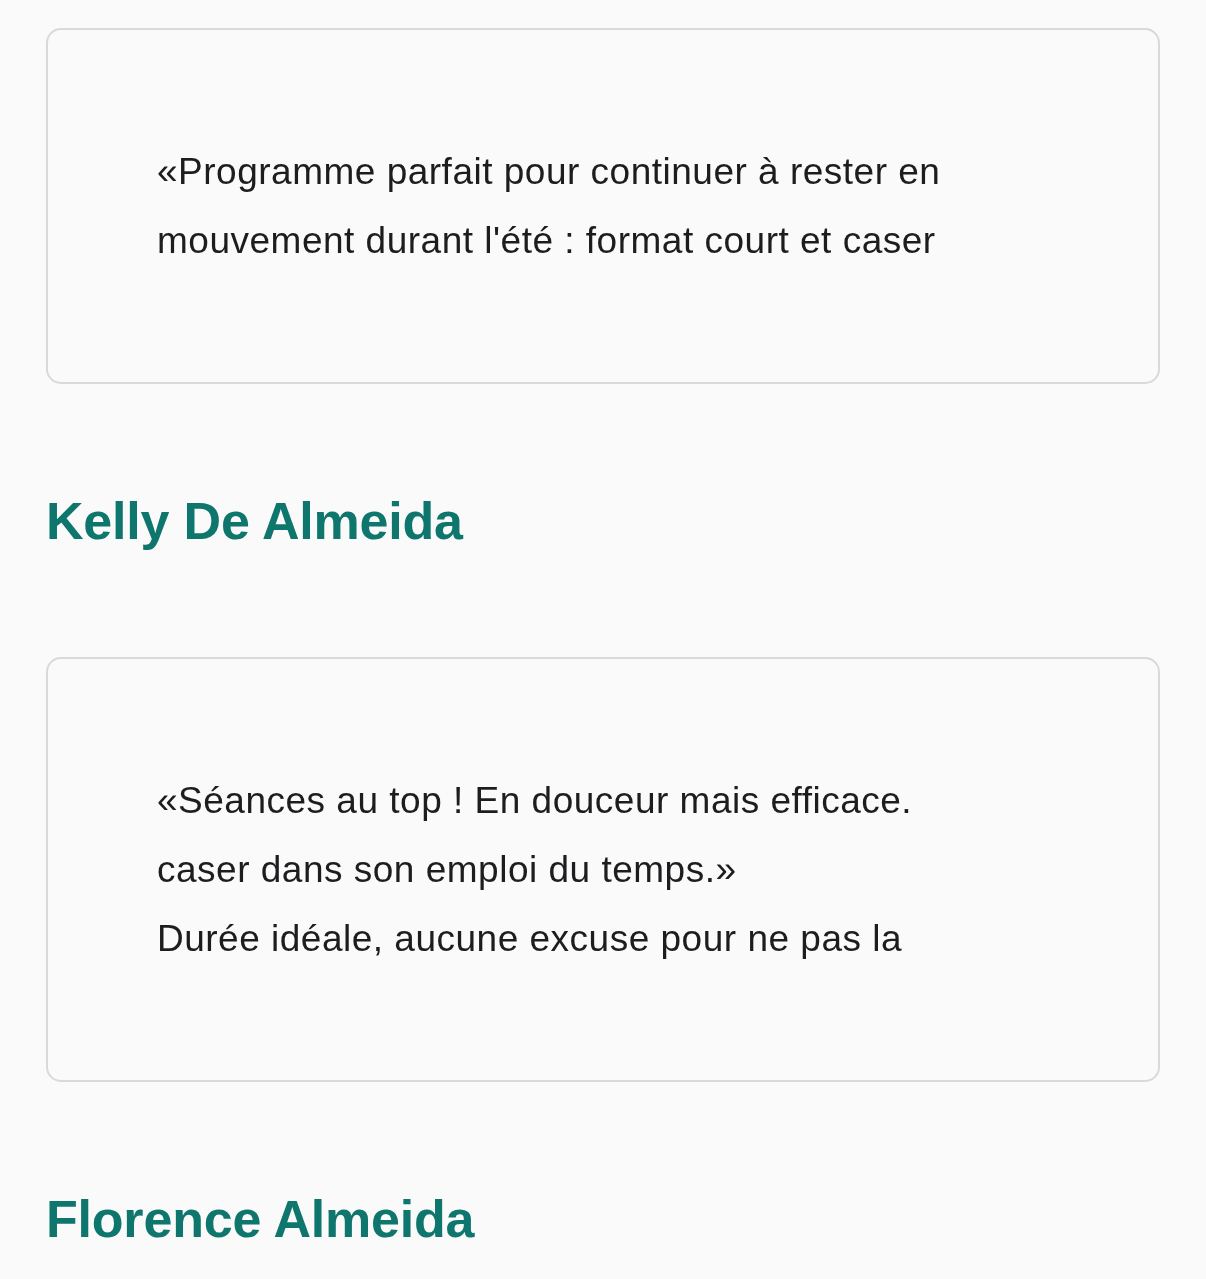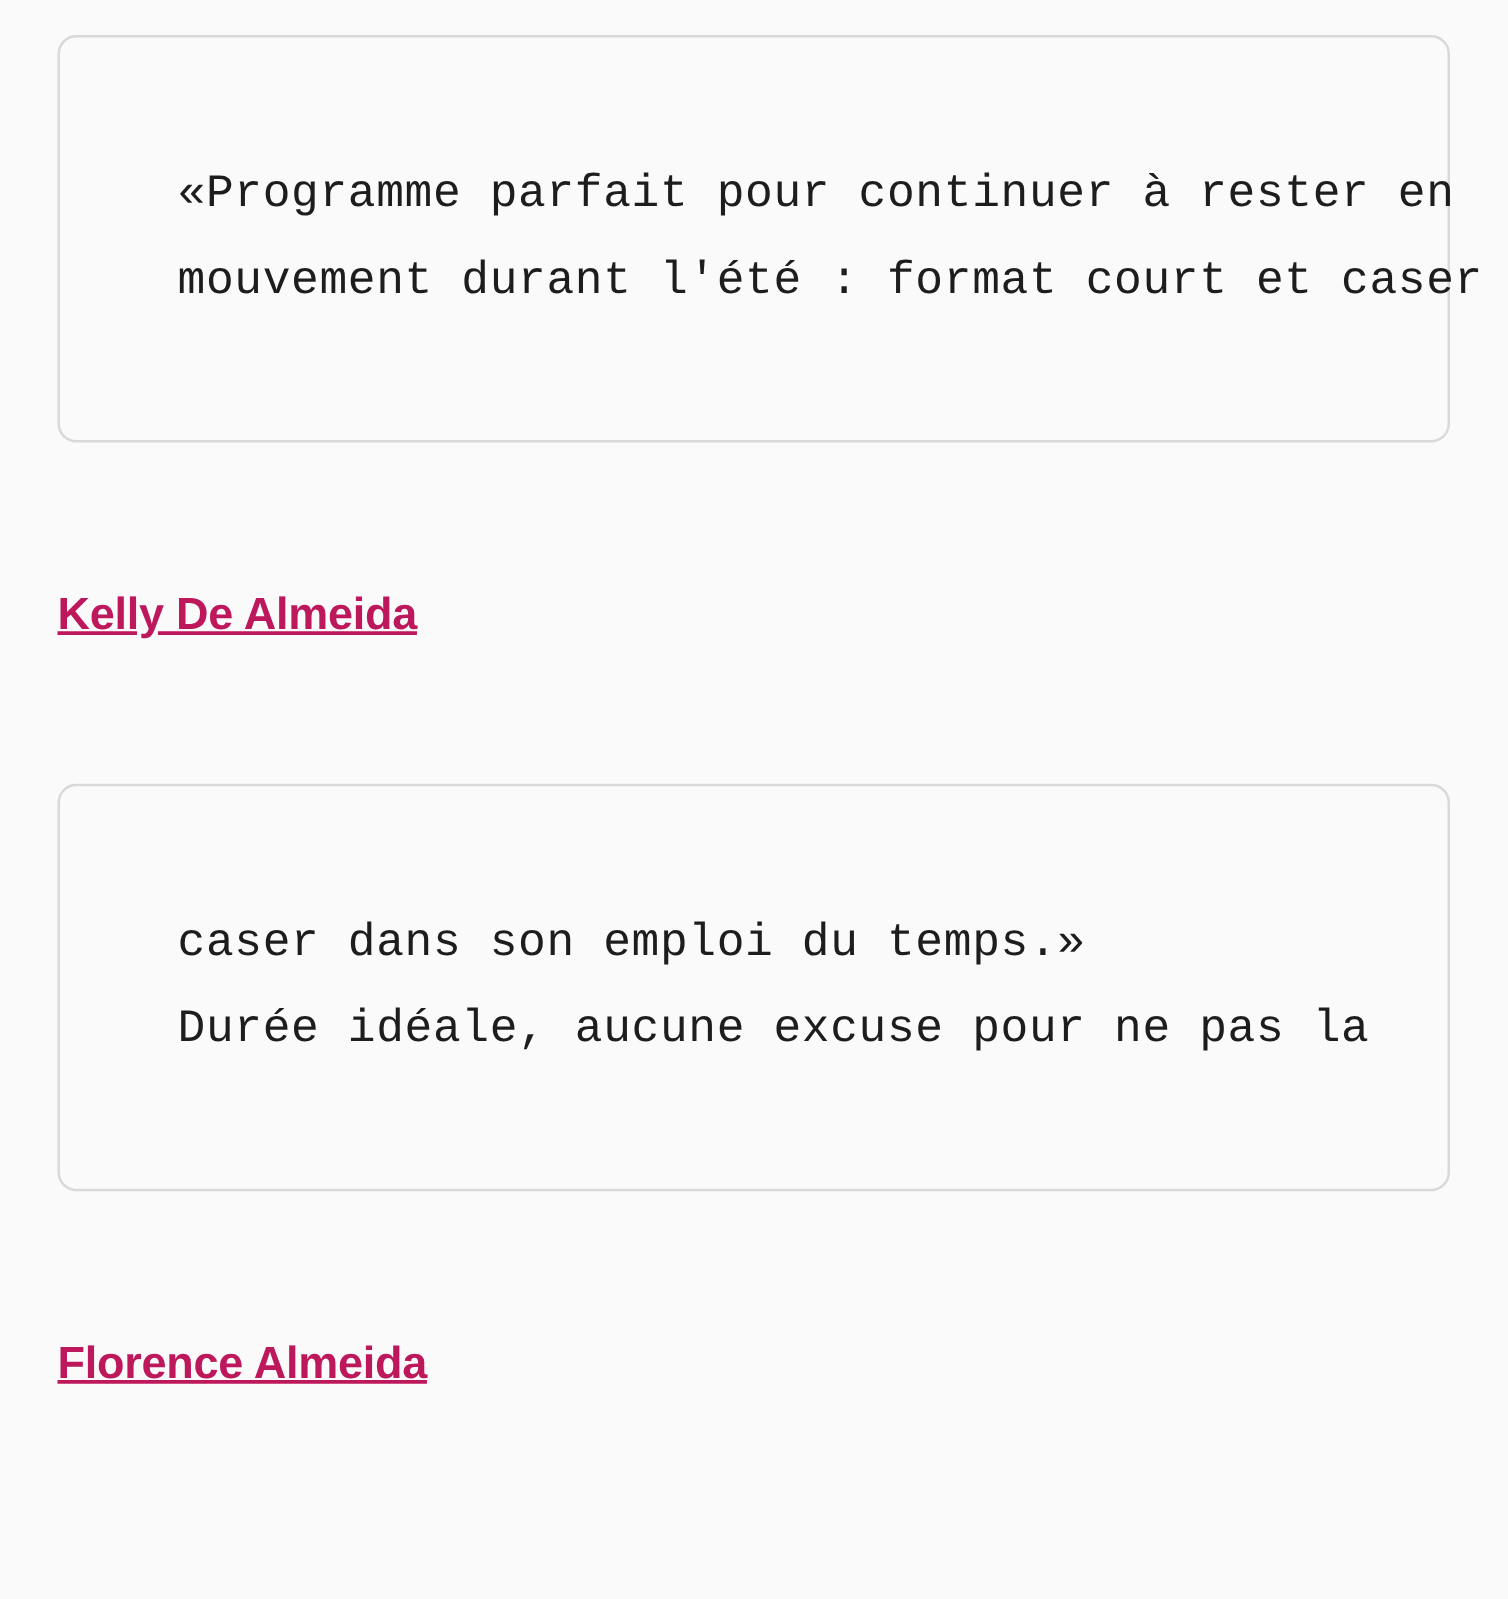--- a/index.html
+++ b/index.html
@@ -19,60 +19,59 @@
     padding: 28px 46px 0 46px;
   }
   .quote-card {
     margin: 0 0 106px 0;
     background: #fafafa;
     border: 2px solid #d9d9d9;
     border-radius: 15px;
     padding: 92px 94px;
   }
   .quote-text {
-    margin: 0;
+    margin: 15px;
     font-size: 37px;
     line-height: 69px;
     letter-spacing: 0.5px;
     font-weight: 400;
     color: #1d1d1f;
-    font-family: Liberation Mono, monospace;
   }
   .quote-line {
     display: block;
     white-space: nowrap;
   }
   .author-name {
     margin: 0 0 105px 0;
-    font-size: 36px;
+    font-size: 52px;
     line-height: 62px;
     font-weight: 700;
     letter-spacing: -0.2px;
-    color: #be185d;
-    text-decoration: underline;
+    color: #0f766e;
   }
 </style>
 </head>
 <body>
 
 <main class="testimonials">
 
   <section>
     <blockquote class="quote-card">
       <p class="quote-text">
         <span class="quote-line">«Programme parfait pour continuer à rester en</span>
         <span class="quote-line">mouvement durant l'été : format court et caser</span>
       </p>
     </blockquote>
     <h3 class="author-name">Kelly De Almeida</h3>
   </section>
 
   <section>
     <blockquote class="quote-card">
       <p class="quote-text">
+        <span class="quote-line">«Séances au top ! En douceur mais efficace.</span>
         <span class="quote-line">caser dans son emploi du temps.»</span>
         <span class="quote-line">Durée idéale, aucune excuse pour ne pas la</span>
       </p>
     </blockquote>
     <h3 class="author-name">Florence Almeida</h3>
   </section>
 
 </main>
 
 </body></html>

